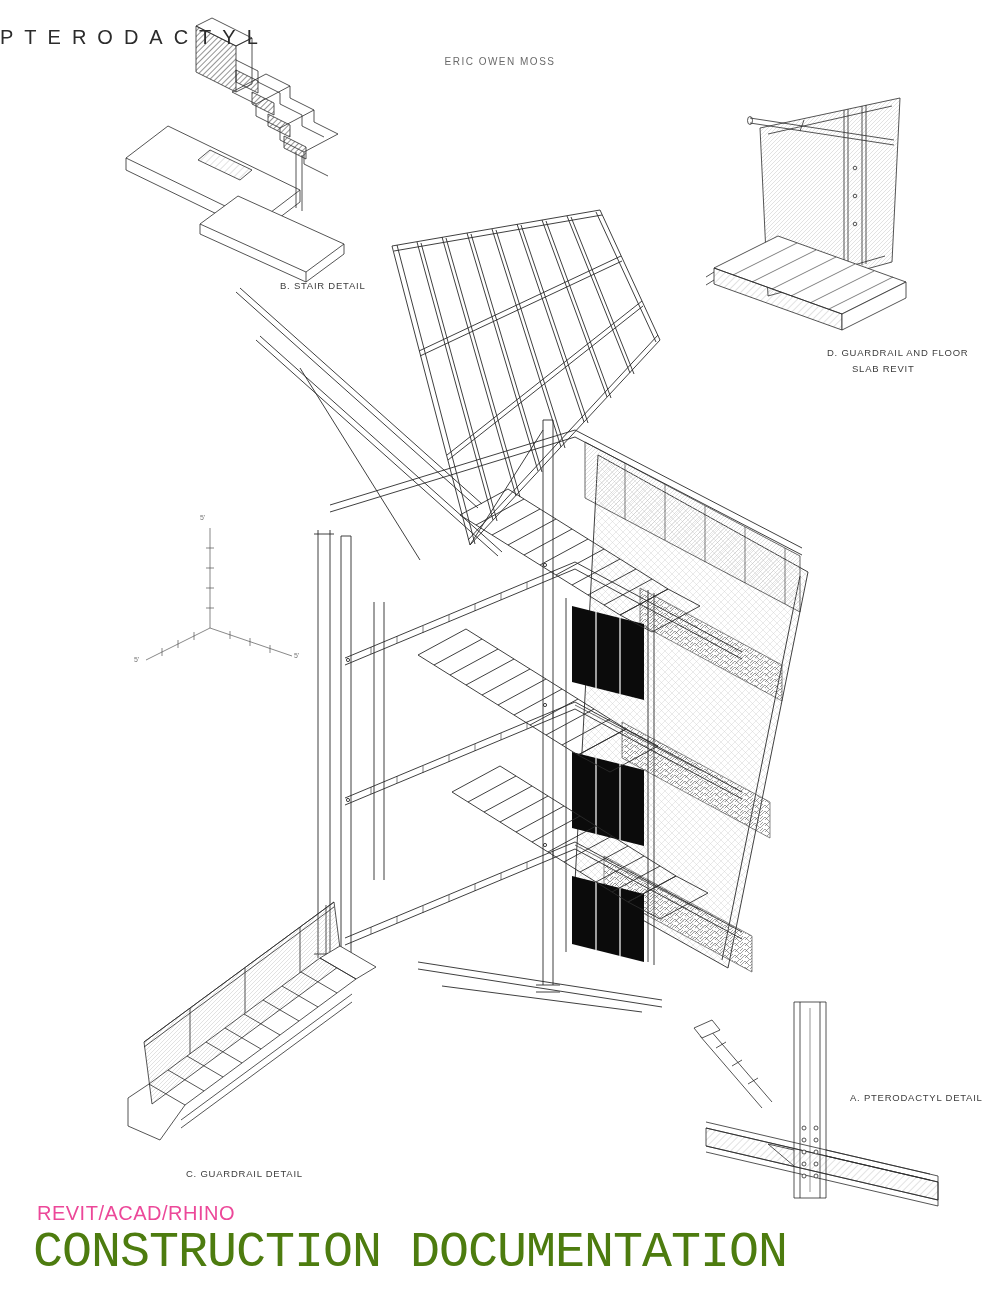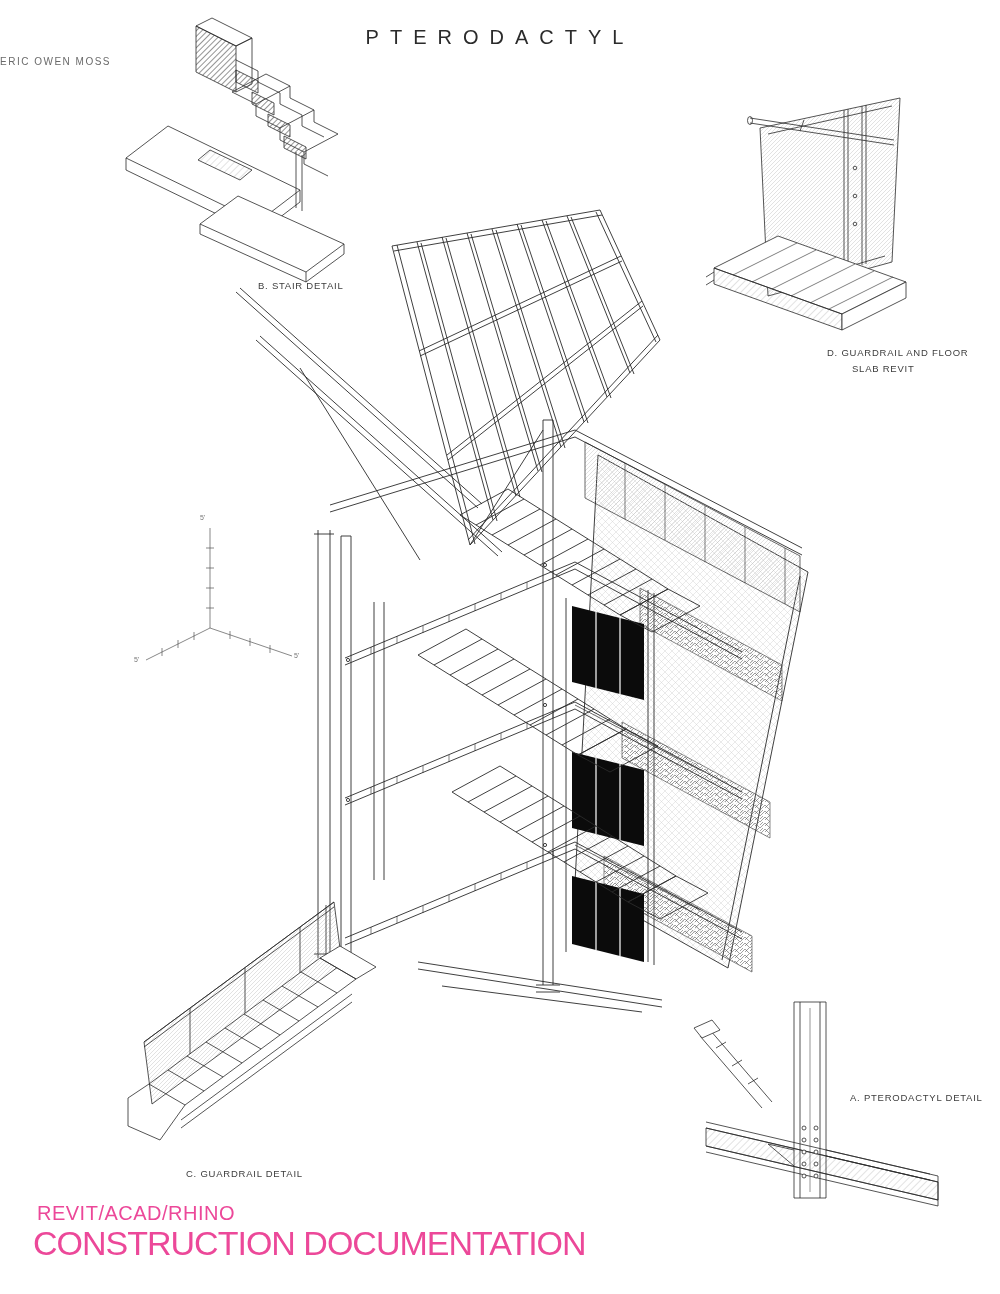--- a/index.html
+++ b/index.html
@@ -1,26 +1,26 @@
 <!DOCTYPE html>
 <html><head>
 <meta charset="utf-8">
 <style>
   html,body{margin:0;padding:0;background:#fff;}
   .page{position:relative;width:1000px;height:1294px;background:#ffffff;overflow:hidden;
         font-family:"Liberation Sans",sans-serif;}
   .drawing{position:absolute;left:0;top:0;}
   .lbl{position:absolute;color:#3c3c3c;font-size:9.5px;letter-spacing:0.08em;white-space:nowrap;}
-  .title{position:absolute;left:0;right:0;top:26px;text-align:center;color:#2b2b2b;
+  .title{position:absolute;left:0;right:0;top:26px;color:#2b2b2b;
          font-size:20px;letter-spacing:11px;font-weight:400;}
-  .subtitle{position:absolute;left:0;right:0;top:56px;text-align:left;color:#6a6a6a;
+  .subtitle{position:absolute;left:0;right:0;top:56px;text-align:center;color:#6a6a6a;
             font-size:10px;letter-spacing:1.5px;}
   .footer-soft{position:absolute;left:37px;top:1202px;color:#ec4899;font-size:20px;letter-spacing:0.5px;}
-  .footer-main{position:absolute;left:33px;top:1224px;color:#ec4899;font-size:34px;letter-spacing:-1px;
-               font-weight:400;}
+  .footer-main{position:absolute;left:33px;top:1224px;color:#4d7c0f;font-size:50px;letter-spacing:-1px;
+               font-weight:400;font-family:Liberation Mono, monospace;}
   .tick{position:absolute;color:#777;font-size:7px;letter-spacing:0;}
 </style>
 </head>
 <body>
 
 <div class="page">
 
 <svg class="drawing" width="1000" height="1294" viewBox="0 0 1000 1294">
   <defs>
     <pattern id="hatchDense" width="4" height="4" patternUnits="userSpaceOnUse" patternTransform="rotate(45)">
@@ -191,21 +191,21 @@
     <circle cx="804" cy="1164" r="2" fill="#fff"></circle>
         <circle cx="816" cy="1164" r="2" fill="#fff"></circle>
     <circle cx="804" cy="1176" r="2" fill="#fff"></circle>
         <circle cx="816" cy="1176" r="2" fill="#fff"></circle>
   </g>
 </svg>
 
   <div class="title">PTERODACTYL</div>
   <div class="subtitle">ERIC OWEN MOSS</div>
 
-  <div class="lbl" style="left:258px;top:280px;">B. STAIR DETAIL</div>
+  <div class="lbl" style="left:280px;top:280px;">B. STAIR DETAIL</div>
   <div class="lbl" style="left:827px;top:347px;">D. GUARDRAIL AND FLOOR</div>
   <div class="lbl" style="left:852px;top:363px;">SLAB REVIT</div>
   <div class="lbl" style="left:144px;top:1168px;margin-left:42px;">C. GUARDRAIL DETAIL</div>
   <div class="lbl" style="left:850px;top:1092px;">A. PTERODACTYL DETAIL</div>
 
   <div class="tick" style="left:200px;top:514px;">5'</div>
   <div class="tick" style="left:134px;top:656px;">5'</div>
   <div class="tick" style="left:294px;top:652px;">5'</div>
 
   <div class="footer-soft">REVIT/ACAD/RHINO</div>

